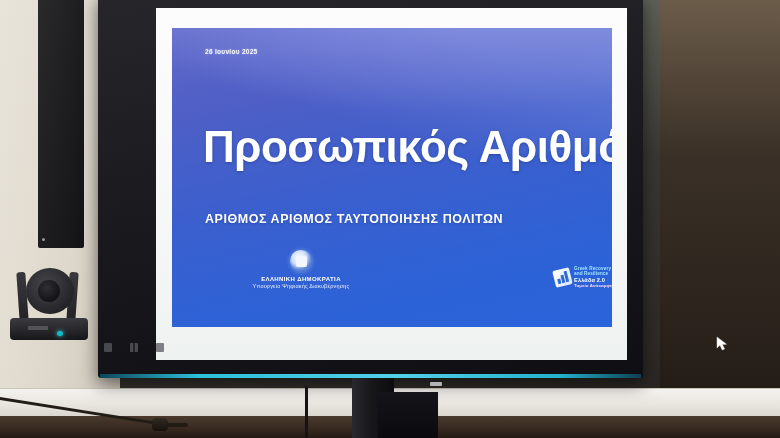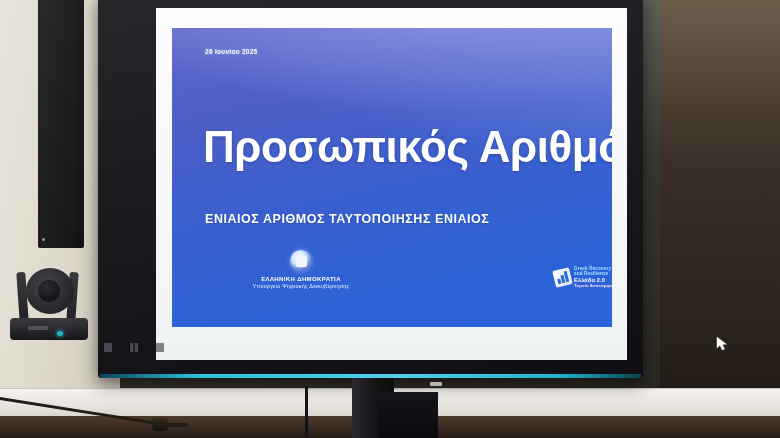--- a/index.html
+++ b/index.html
@@ -369,21 +369,21 @@
 
   <div class="screen">
 
     <div class="slide" style="left:16px; top:20px;">
       <div class="slide-sheen"></div>
 
       <div class="slide-date">26 Ιουνίου 2025</div>
 
       <div class="slide-title">Προσωπικός Αριθμός</div>
 
-      <div class="slide-subtitle">ΕΝΙΑΙΟΣ ΑΡΙΘΜΟΣ ΤΑΥΤΟΠΟΙΗΣΗΣ ΕΝΙΑΙΟΣ</div>
+      <div class="slide-subtitle">ΑΡΙΘΜΟΣ ΑΡΙΘΜΟΣ ΤΑΥΤΟΠΟΙΗΣΗΣ ΠΟΛΙΤΩΝ</div>
 
       <div class="logo-gov">
         <div class="gov-emblem">
           <div class="gov-emblem-inner"></div>
         </div>
         <div class="gov-line1">ΕΛΛΗΝΙΚΗ ΔΗΜΟΚΡΑΤΙΑ</div>
         <div class="gov-line2">Υπουργείο Ψηφιακής Διακυβέρνησης</div>
       </div>
 
       <div class="logo-fund">

